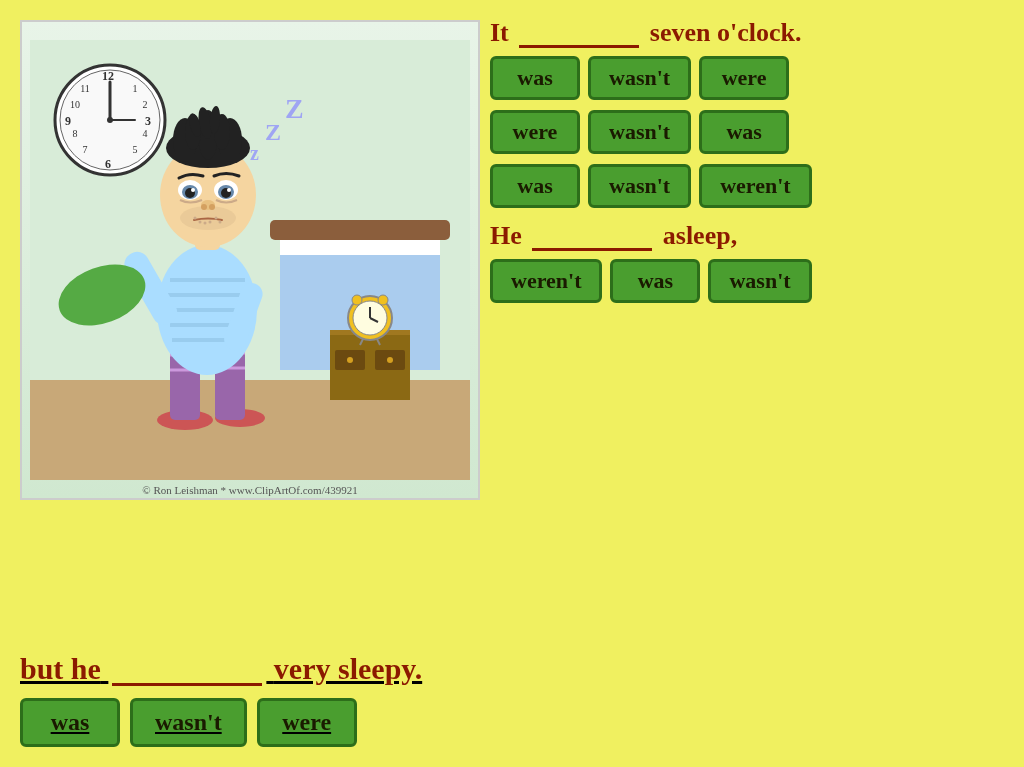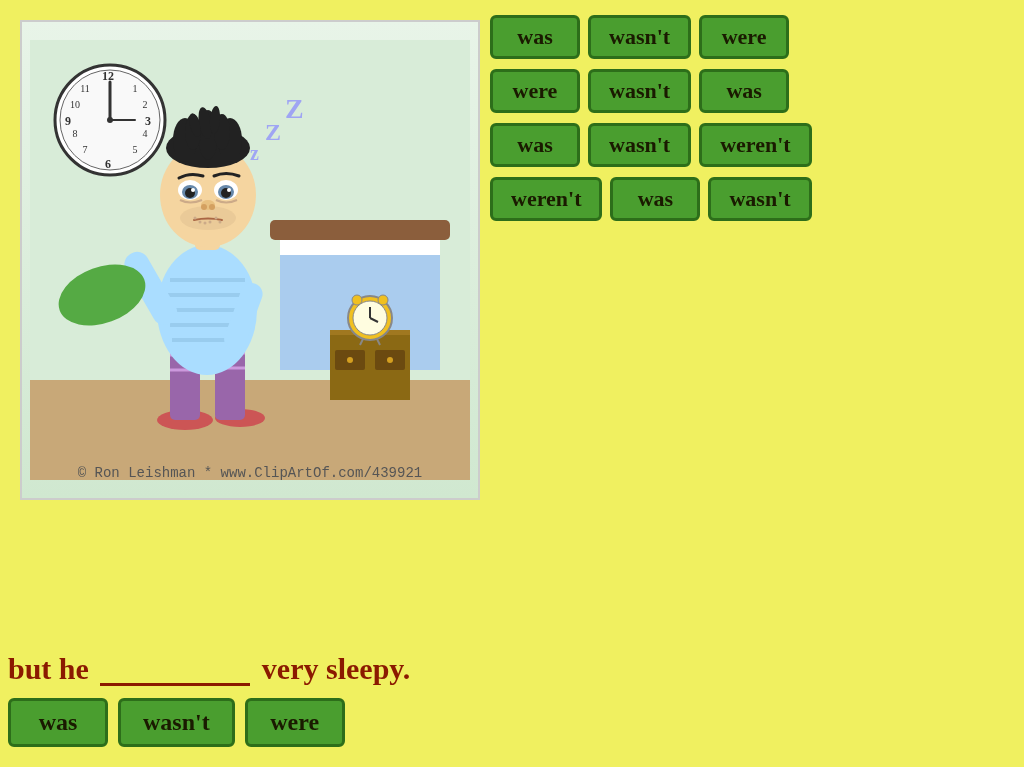--- a/index.html
+++ b/index.html
@@ -47,27 +47,27 @@
     }
 
     
     .scene-svg {
       width: 440px;
       height: 440px;
     }
 
     .copyright {
       position: absolute;
-      bottom: 17px;
+      bottom: 2px;
       left: 50%;
       transform: translateX(-50%);
-      font-size: 14px;
+      font-size: 11px;
       color: #555;
       white-space: nowrap;
-      font-family: Liberation Mono, monospace;
+      font-family: Liberation Serif, serif;
     }
 
     
     .content-area {
       position: absolute;
       top: 15px;
       left: 490px;
       width: 520px;
     }
 
@@ -110,22 +110,23 @@
       padding: 6px 18px;
       cursor: pointer;
       min-width: 90px;
       text-align: center;
     }
 
     
     .bottom-area {
       position: absolute;
       bottom: 20px;
-      left: 8px;
+      left: 20px;
       width: 980px;
+      text-decoration: underline;
     }
 
     .bottom-sentence {
       font-size: 30px;
       color: #8b1a00;
       font-weight: bold;
       margin-bottom: 12px;
     }
 
     .bottom-blank {
@@ -291,20 +292,25 @@
         <text x="235" y="100" font-size="24" fill="#8888ff" font-weight="bold" opacity="0.7">Z</text>
         <text x="255" y="78" font-size="28" fill="#8888ff" font-weight="bold" opacity="0.7">Z</text>
       </svg>
       <div class="copyright">© Ron Leishman * www.ClipArtOf.com/439921</div>
     </div>
   </div>
 
   <div class="content-area">
 
     <div class="sentence-block">
+      <div class="sentence-text">
+        <span>It</span>
+        <span class="blank">&nbsp;</span>
+        <span>seven o'clock.</span>
+      </div>
       <div class="options-row">
         <button class="option-btn">was</button>
         <button class="option-btn">wasn't</button>
         <button class="option-btn">were</button>
       </div>
     </div>
 
     <div class="sentence-block">
       <div class="options-row">
         <button class="option-btn">were</button>
@@ -315,20 +321,25 @@
 
     <div class="sentence-block">
       <div class="options-row">
         <button class="option-btn">was</button>
         <button class="option-btn">wasn't</button>
         <button class="option-btn">weren't</button>
       </div>
     </div>
 
     <div class="sentence-block">
+      <div class="sentence-text">
+        <span>He</span>
+        <span class="blank">&nbsp;</span>
+        <span>asleep,</span>
+      </div>
       <div class="options-row">
         <button class="option-btn">weren't</button>
         <button class="option-btn">was</button>
         <button class="option-btn">wasn't</button>
       </div>
     </div>
 
   </div>
 
   <div class="bottom-area">

